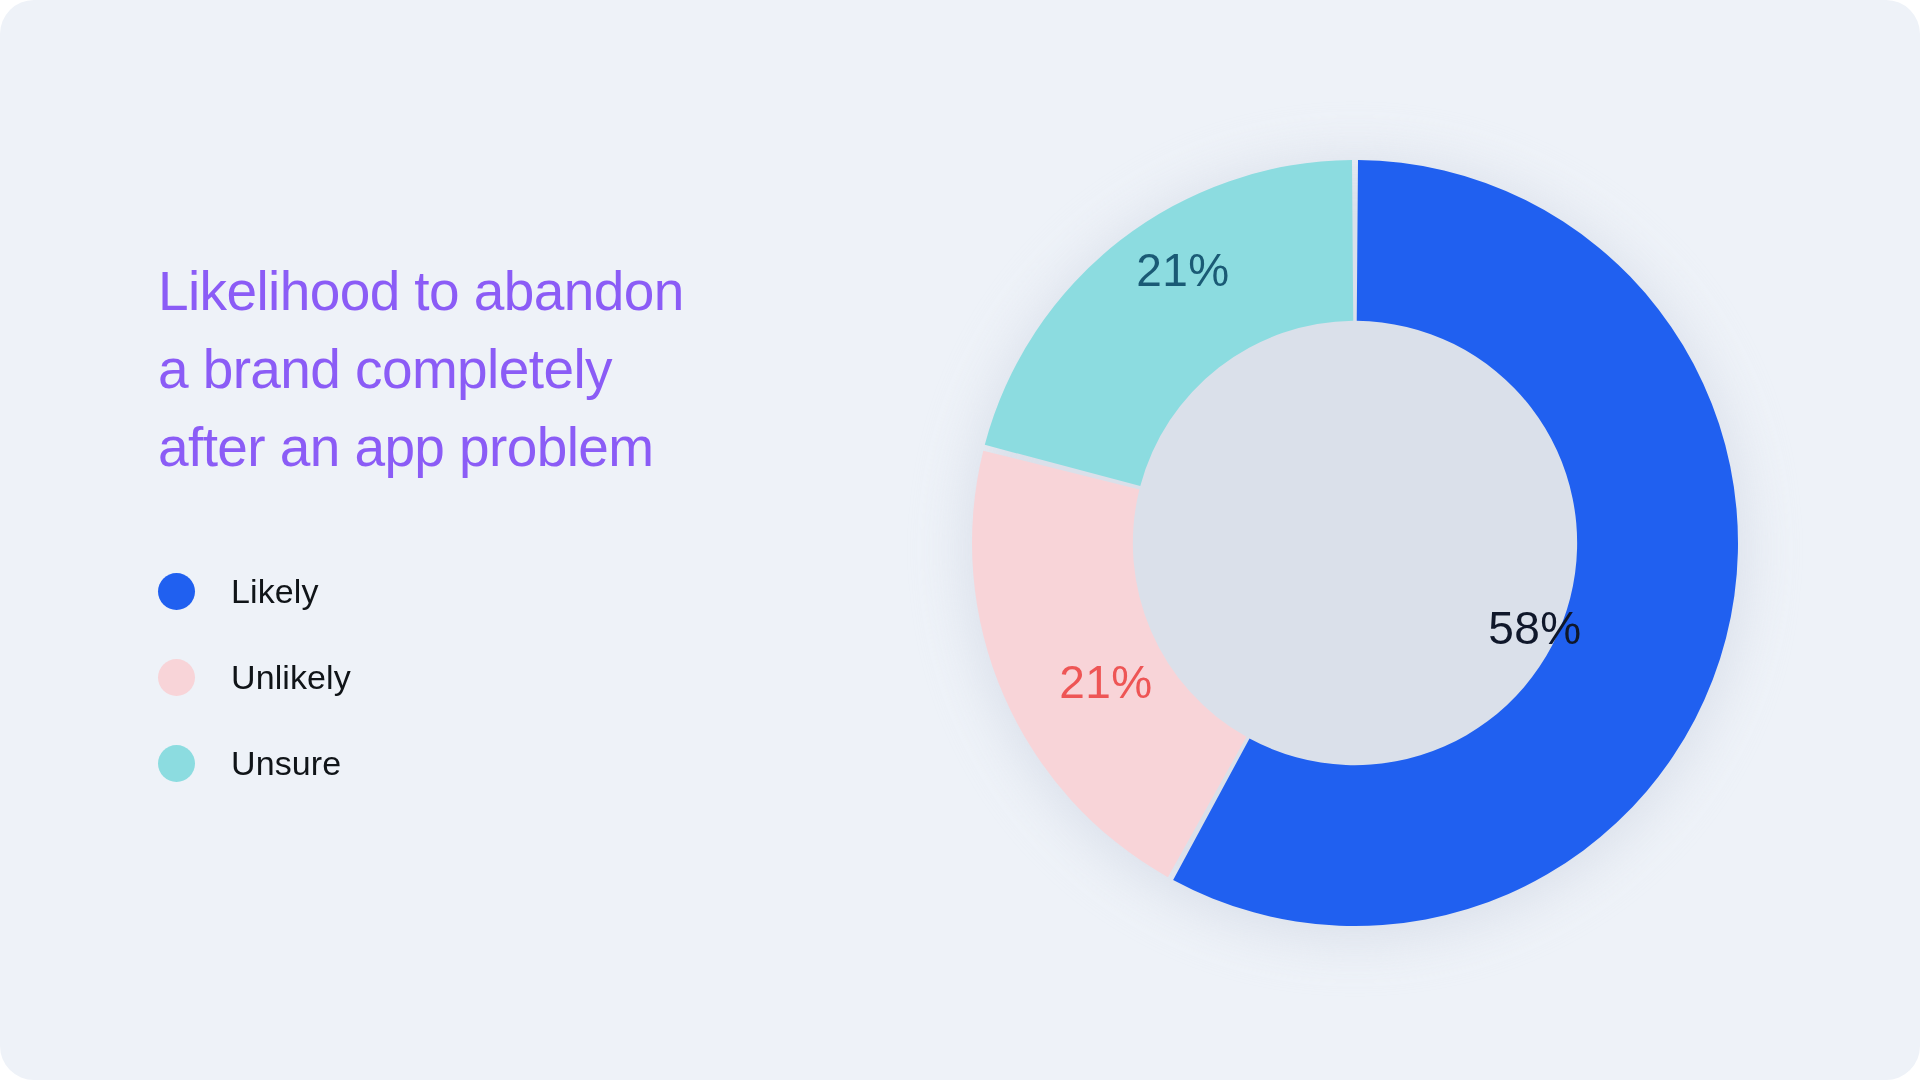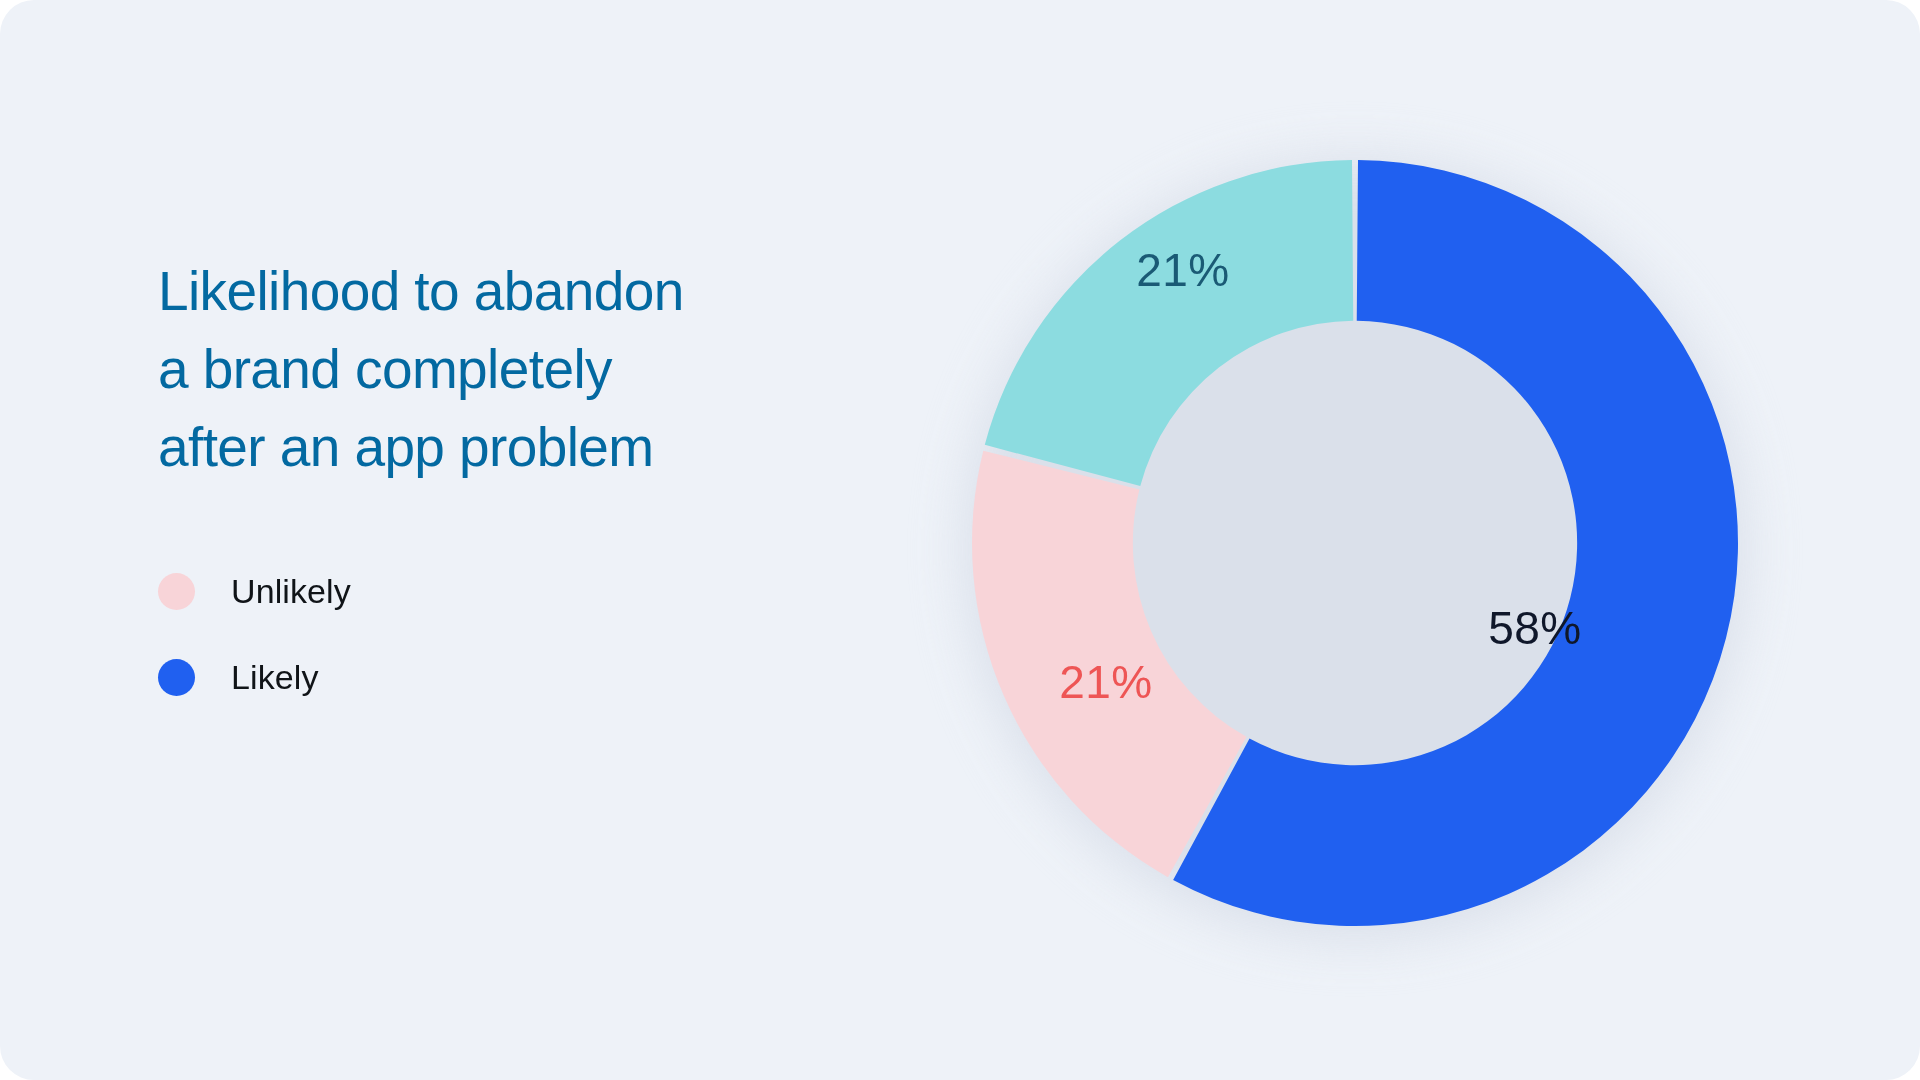--- a/index.html
+++ b/index.html
@@ -34,21 +34,21 @@
     width: 720px;
   }
 
   .chart-title {
     margin: 0;
     font-family: "Liberation Sans", sans-serif;
     font-size: 55px;
     line-height: 78px;
     font-weight: 500;
     letter-spacing: -0.6px;
-    color: #0369a1;
+    color: #8b5cf6;
     white-space: pre-line;
   }
 
   .legend {
     margin-top: 62px;
   }
 
   .legend-item {
     display: flex;
     align-items: center;
@@ -118,29 +118,33 @@
 
   <div class="left-col">
 
     <h1 class="chart-title">Likelihood to abandon
 a brand completely
 after an app problem</h1>
 
     <div class="legend">
 
       <div class="legend-item">
+        <span class="legend-swatch" style="background:#2060f0"></span>
+        <span class="legend-label">Likely</span>
+      </div>
+
+      <div class="legend-item">
         <span class="legend-swatch" style="background:#f8d4d8"></span>
         <span class="legend-label">Unlikely</span>
       </div>
 
       <div class="legend-item">
-        <span class="legend-swatch" style="background:#2060f0"></span>
-        <span class="legend-label">Likely</span>
+        <span class="legend-swatch" style="background:#8cdce0"></span>
+        <span class="legend-label">Unsure</span>
       </div>
-
 
     </div>
   </div>
 
   <div class="donut-wrap">
 
     <div class="donut-shadow"></div>
 
     <svg class="donut-svg" viewBox="0 0 830 830">
       <g id="donut-slices">

